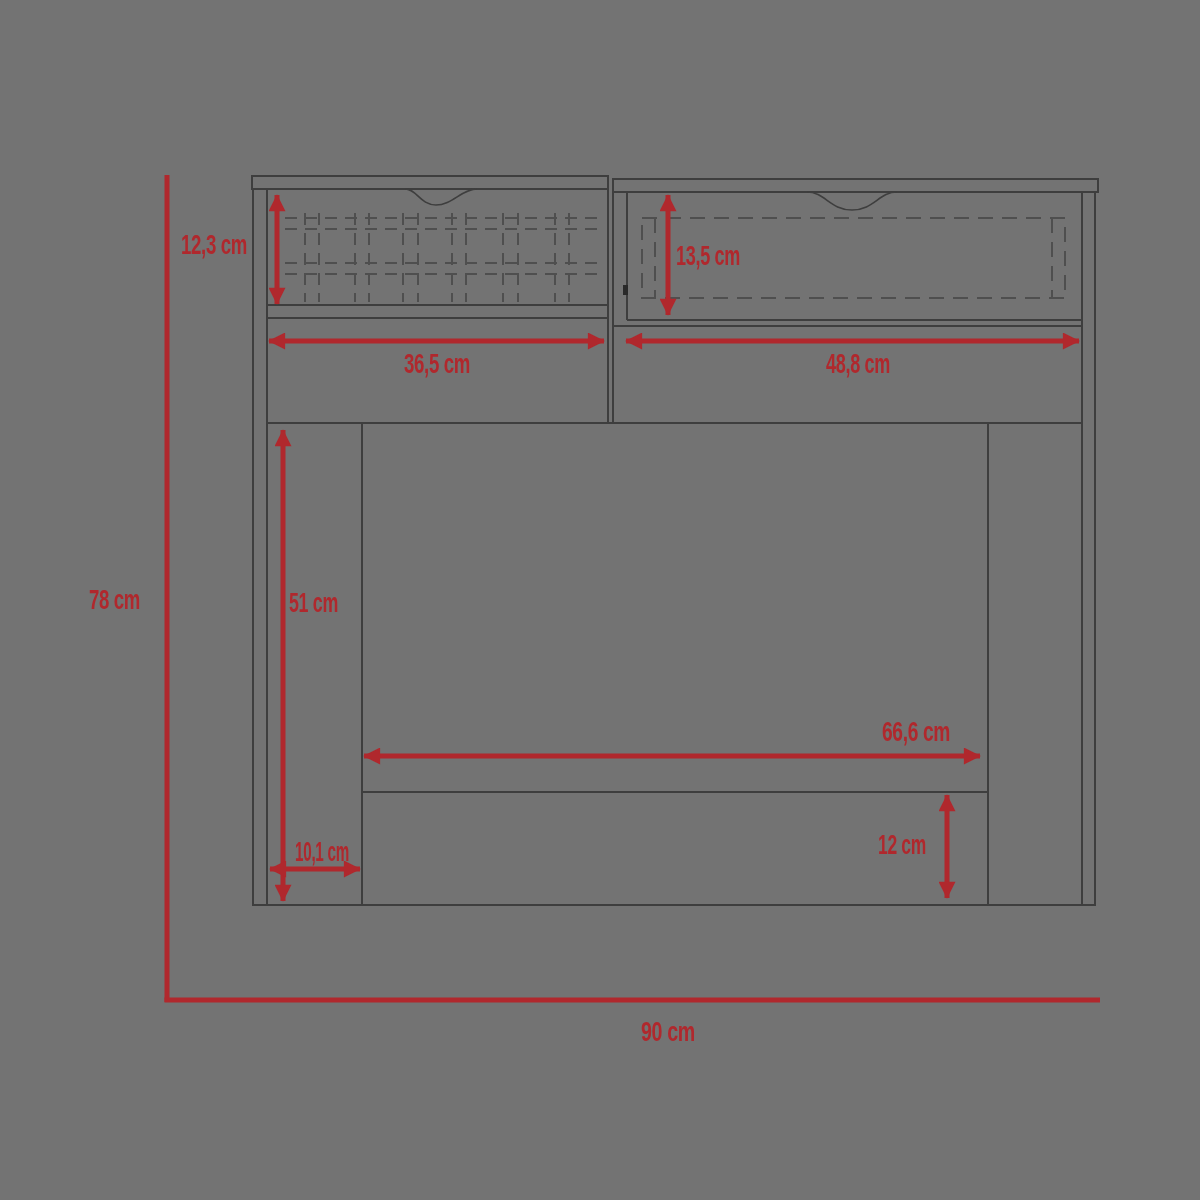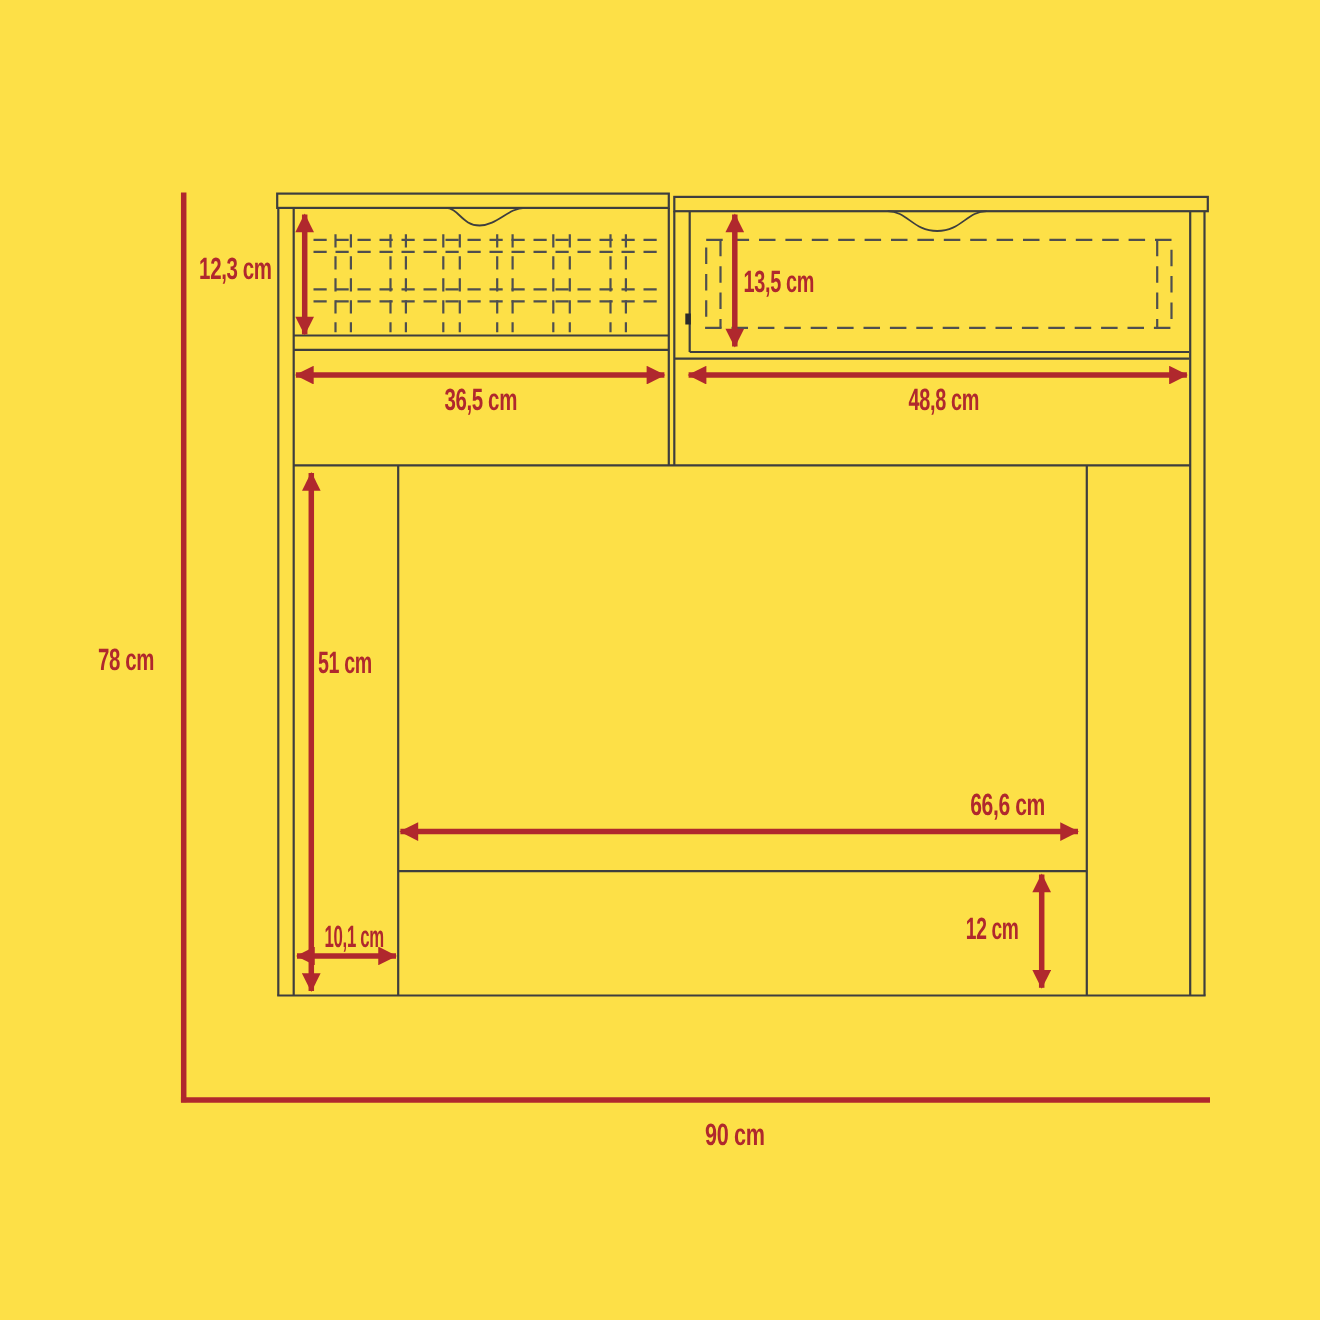--- a/index.html
+++ b/index.html
@@ -7,21 +7,21 @@
     padding: 0;
     background: #ffffff;
     width: 1200px;
     height: 1200px;
     overflow: hidden;
   }
   .stage {
     width: 1200px;
     height: 1200px;
     position: relative;
-    background: #fde047;
+    background: #737373;
   }
   svg { display: block; }
   .dim-label {
     font-family: "Liberation Sans", "DejaVu Sans", sans-serif;
     font-weight: bold;
     letter-spacing: -0.5px;
   }
 </style>
 </head>
 <body>

